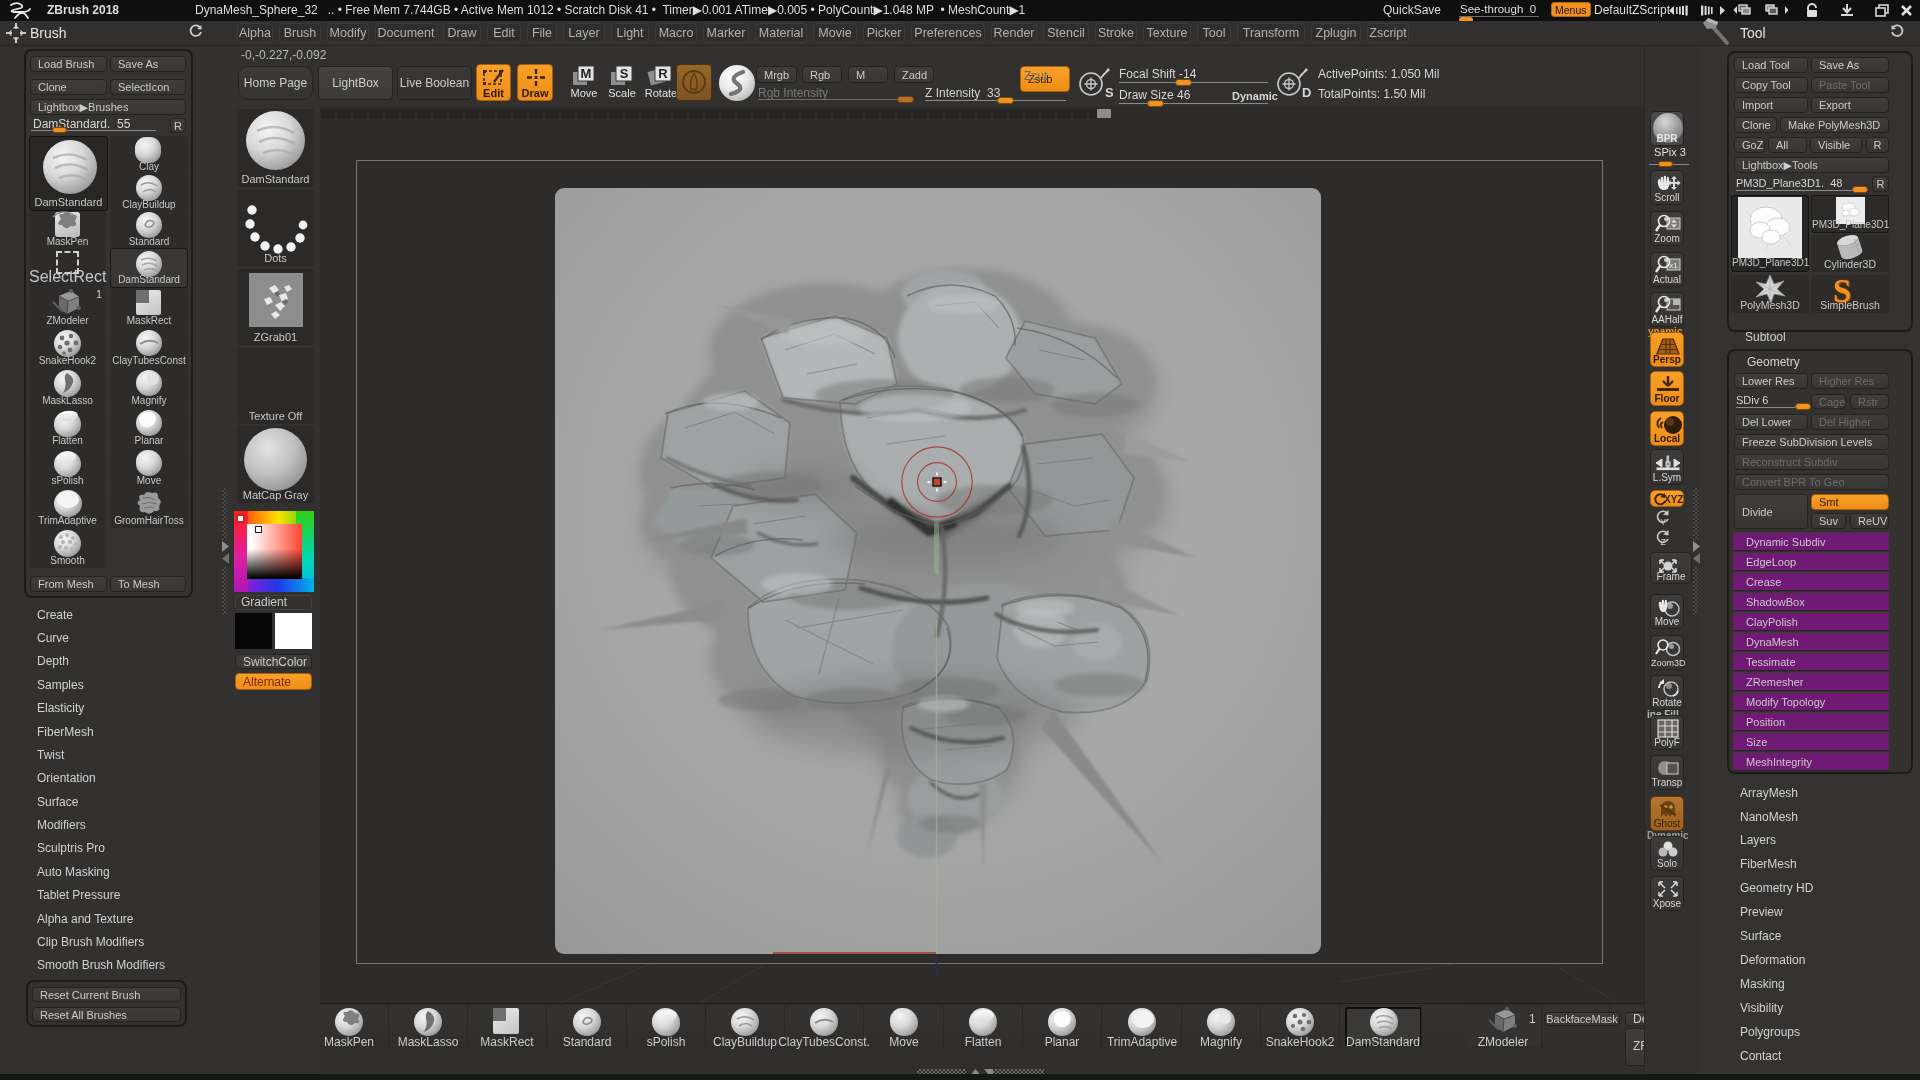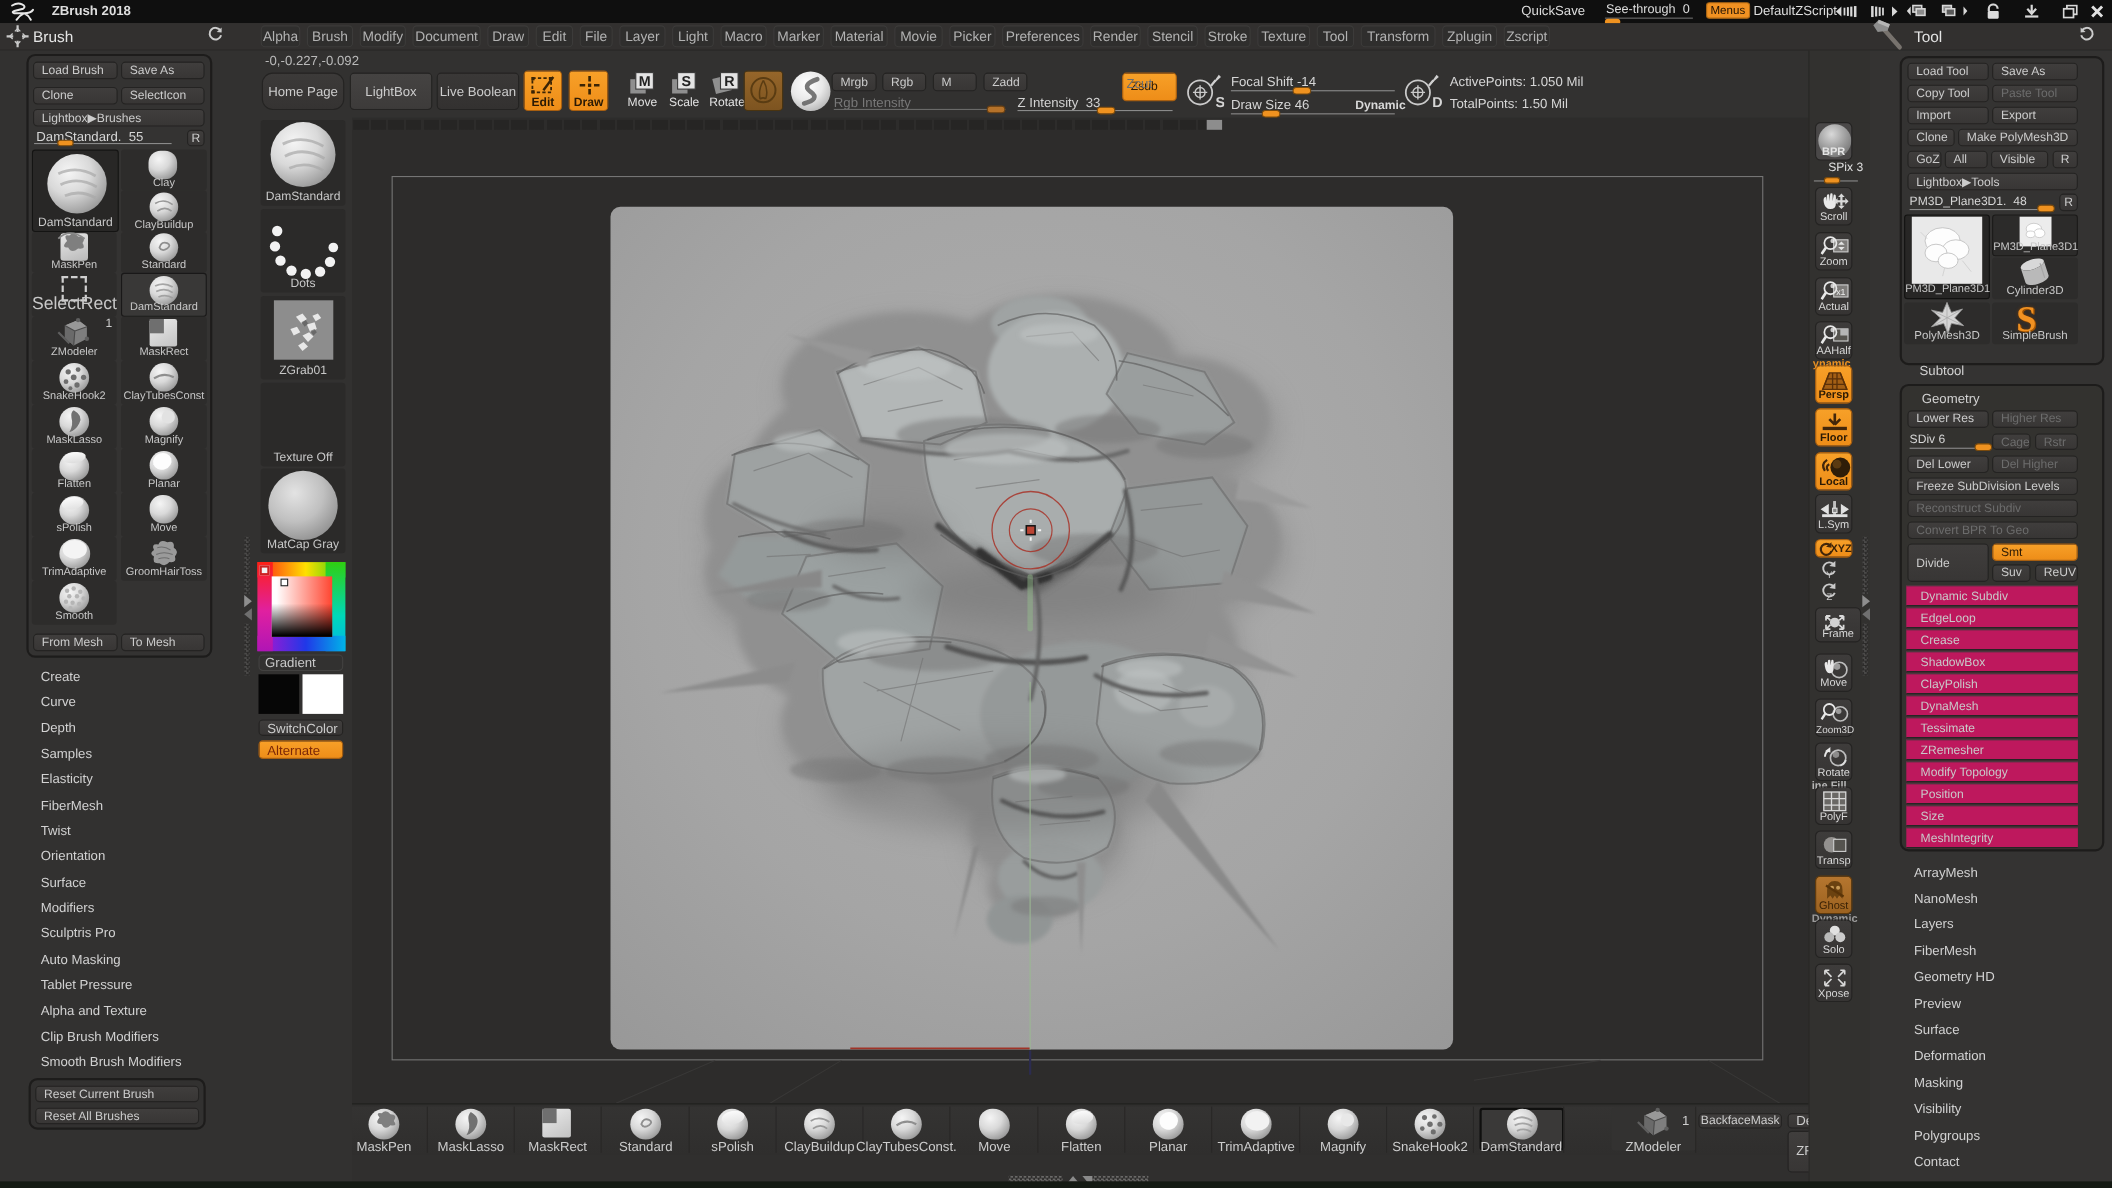--- a/index.html
+++ b/index.html
@@ -11,38 +11,39 @@
 .ptitle{color:#e4e4e4;font-size:14px;}
 .btn{position:absolute;background:linear-gradient(#403e3d,#383635);border:1px solid #242322;border-radius:4px;color:#cccccc;font-size:11px;display:flex;align-items:center;justify-content:flex-start;padding-left:7px;white-space:nowrap;overflow:hidden;}
 .btn.c{justify-content:center;padding-left:0;}
 .btn.dis{color:#6c6c6c;}
 .btn.orange{background:linear-gradient(#f7a028,#ee8d18);border-color:#a85f10;color:#2b1a05;}
 .gbox{position:absolute;background:#343332;border:2px solid #1d1c1b;border-radius:8px;}
 .tile{position:absolute;background:#2d2c2b;border-radius:3px;}
 .tlabel{position:absolute;left:0;right:0;text-align:center;color:#c8c8c8;font-size:11px;white-space:nowrap;}
 .ball{position:absolute;border-radius:50%;background:radial-gradient(circle at 36% 30%,#f5f5f5,#d9d9d9 40%,#a8a8a8 70%,#7d7d7d 95%);}
 .secitem{position:absolute;color:#d2d2d2;font-size:12px;white-space:nowrap;}
-.sbar{position:absolute;left:33px;width:156px;height:19px;background:#be185d;border-top:1px solid #3c3b3a;border-bottom:1px solid #262524;color:#c9c9c9;font-size:11px;line-height:18px;padding-left:13px;}
+.sbar{position:absolute;left:33px;width:156px;height:19px;background:#701a75;border-top:1px solid #3c3b3a;border-bottom:1px solid #262524;color:#c9c9c9;font-size:11px;line-height:18px;padding-left:13px;}
 .ricon{position:absolute;left:5px;width:34px;height:35px;background:linear-gradient(#3e3c3b,#363433);border:1px solid #242322;border-radius:5px;color:#d8d8d8;font-size:10px;text-align:center;}
 .ricon .lab{position:absolute;bottom:1px;left:0;right:0;}
 .ricon.orange{background:linear-gradient(#f7a028,#ee8d18);border-color:#a85f10;color:#2b1a05;}
 .slidertrack{position:absolute;height:1px;background:#8a8a8a;}
 .sthumb{position:absolute;width:17px;height:7px;border-radius:3.5px;background:#ef9220;border:1px solid #7a4a0c;}
 .dither{position:absolute;width:5px;background:repeating-conic-gradient(#4a4948 0 25%,#2c2b2a 0 50%) 0 0/4px 4px;}
 .bt{position:absolute;top:2px;width:79px;height:42px;border-right:1px solid #282726;}
 .bb{left:25px;top:2px;width:28px;height:28px;}
 .bicon{position:absolute;left:25px;top:2px;width:28px;height:28px;}
 .blab{position:absolute;left:-10px;right:-10px;top:29px;text-align:center;color:#cdcdcd;font-size:12px;white-space:nowrap;}
 </style></head>
 <body>
 <div id="titlebar">
 <svg class="abs" style="left:8px;top:1px;width:26px;height:19px" viewBox="0 0 26 19">
       <path d="M3 4 Q8 1 12 3 Q16 5 13 7 L5 9 Q2 10 5 11 L14 11 Q20 11 22 8 M14 11 Q10 13 7 17 M14 11 Q18 13 20 17" stroke="#e8e8e8" stroke-width="1.8" fill="none" stroke-linecap="round"></path>
     </svg>
 <div class="t" style="left:47px;font-weight:bold;text-align:center;">ZBrush 2018</div>
+<div class="t" style="left:195px;">DynaMesh_Sphere_32&nbsp;&nbsp;&nbsp;..&nbsp;• Free Mem 7.744GB • Active Mem 1012 • Scratch Disk 41 •&nbsp; Timer▶0.001 ATime▶0.005 • PolyCount▶1.048 MP &nbsp;• MeshCount▶1</div>
 <div class="t" style="left:1383px;">QuickSave</div>
 <div class="t" style="left:1459px;border-bottom:1px solid #6e6e6e;padding:0 3px 1px 1px;font-size:11.5px;">See-through&nbsp;&nbsp;0</div>
 <div class="abs" style="left:1459px;top:17px;width:14px;height:6px;border-radius:3px;background:#ef9220;"></div>
 <div class="t" style="left:1551px;top:2px;background:#f09122;border:1px solid #b06a14;border-radius:3px;color:#201204;padding:0 3px;height:15px;line-height:15px;font-size:10.5px;">Menus</div>
 <div class="t" style="left:1594px;">DefaultZScript</div>
 <svg class="abs" style="left:1668px;top:4px;width:58px;height:13px" viewBox="0 0 58 13">
       <g fill="#d8d8d8">
         <path d="M6 2 L1 6.5 L6 11 Z"></path>
         <rect x="8" y="3" width="1.6" height="7"></rect>
         <rect x="11" y="2.5" width="1.8" height="8"></rect>
@@ -690,21 +691,21 @@
         <path d="M41 31.5 V34.5 M41 47.5 V50.5 M31.5 41 H34.5 M47.5 41 H50.5"></path>
       </g>
  <rect x="37" y="37" width="8" height="8" fill="#bb4433" stroke="#141414" stroke-width="1.4"></rect>
 </svg>
 </div>
 <div id="rstrip" class="abs" style="left:1644px;top:46px;width:56px;height:1034px;background:#32312f;border-left:1px solid #272625;">
 <div class="ricon" style="top:65px;background:#4a4848;overflow:hidden;">
  <div class="ball" style="left:2px;top:1px;width:30px;height:30px;background:radial-gradient(circle at 40% 30%,#d9d9d9,#9a9a9a 50%,#5f5f5f);"></div>
  <div class="lab" style="color:#e5e5e5;font-weight:bold;">BPR</div>
     </div>
-<div class="abs" style="left:17px;top:100px;width:40px;text-align:left;color:#e0e0e0;font-size:11px;">SPix&nbsp;3</div>
+<div class="abs" style="left:5px;top:100px;width:40px;text-align:center;color:#e0e0e0;font-size:11px;">SPix&nbsp;3</div>
 <div class="slidertrack" style="left:4px;top:118px;width:40px;"></div>
 <div class="sthumb" style="left:13px;top:115px;width:15px;height:6px;"></div>
 <div class="ricon" style="top:124px;">
       <svg style="position:absolute;left:4px;top:3px;width:26px;height:19px;" viewBox="0 0 26 19">
         <g fill="#e8e8e8">
           <path d="M3 10 Q2 5 5 5 L5 9 L6 3 Q8 2 8 4 L8 9 L9 2 Q11 1 11 3 L11 9 L12 3 Q14 2 14 5 L14 11 Q14 16 9 16 Q4 16 3 10Z"></path>
         </g>
         <g stroke="#d9d9d9" stroke-width="1.4" fill="none">
           <path d="M20 2 V16 M13.5 9 H26" opacity="0"></path>
         </g>

